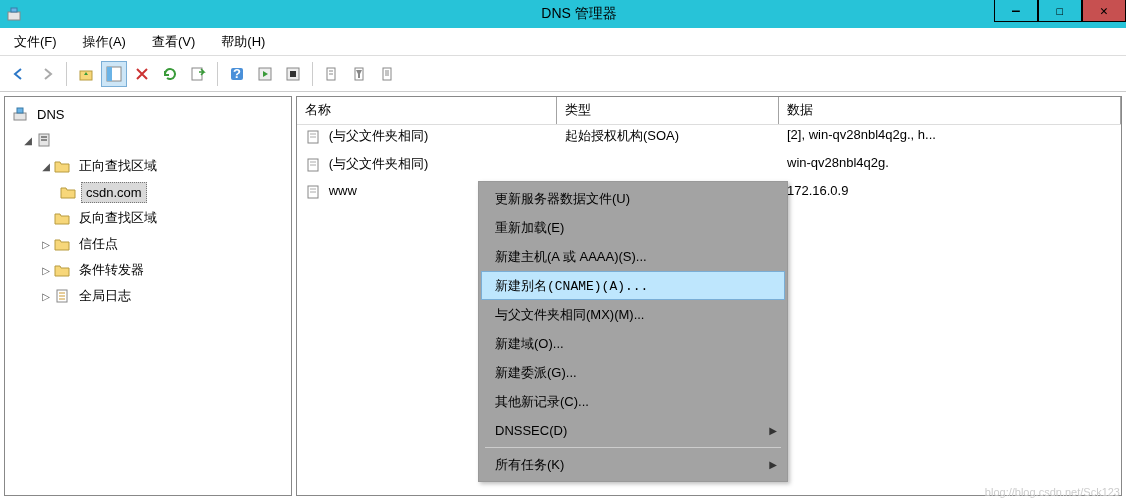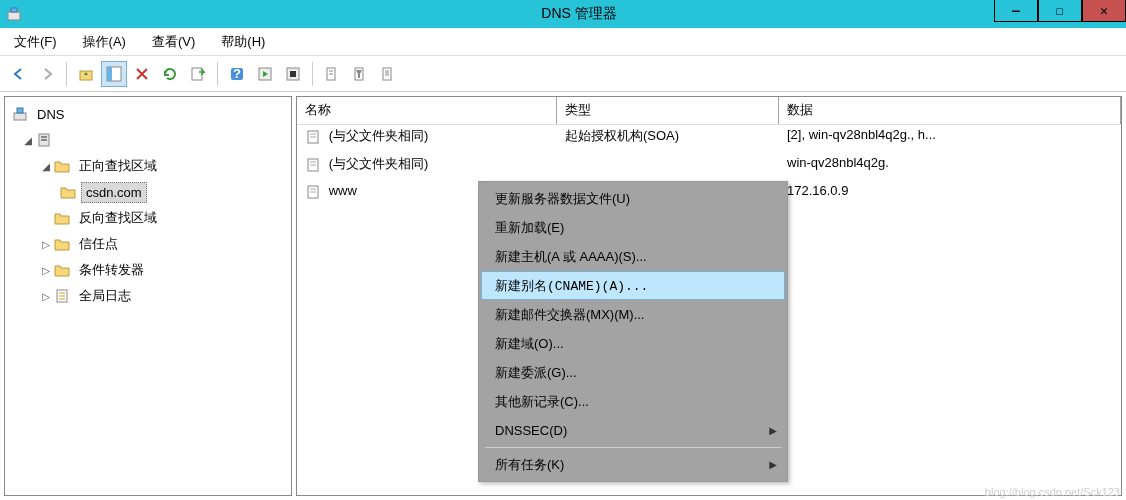--- a/index.html
+++ b/index.html
@@ -290,21 +290,21 @@
       <div class="list-cell col-data">172.16.0.9</div>
     </div>
   </div>
 </div>
 
 <div class="ctx-menu">
   <div class="ctx-item">更新服务器数据文件(U)</div>
   <div class="ctx-item">重新加载(E)</div>
   <div class="ctx-item">新建主机(A 或 AAAA)(S)...</div>
   <div class="ctx-item highlighted">新建别名(CNAME)(A)...</div>
-  <div class="ctx-item">新建邮件交换器(MX)(M)...</div>
+  <div class="ctx-item">与父文件夹相同(MX)(M)...</div>
   <div class="ctx-item">新建域(O)...</div>
   <div class="ctx-item">新建委派(G)...</div>
   <div class="ctx-item">其他新记录(C)...</div>
   <div class="ctx-item">
     <span>DNSSEC(D)</span>
     <span class="ctx-sub-arrow">▶</span>
   </div>
   <div class="ctx-sep"></div>
   <div class="ctx-item">
     <span>所有任务(K)</span>

